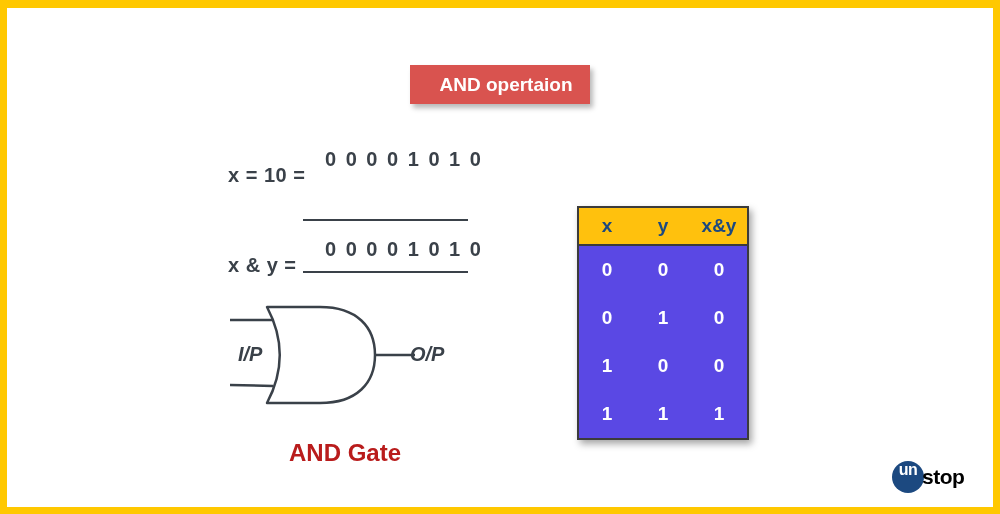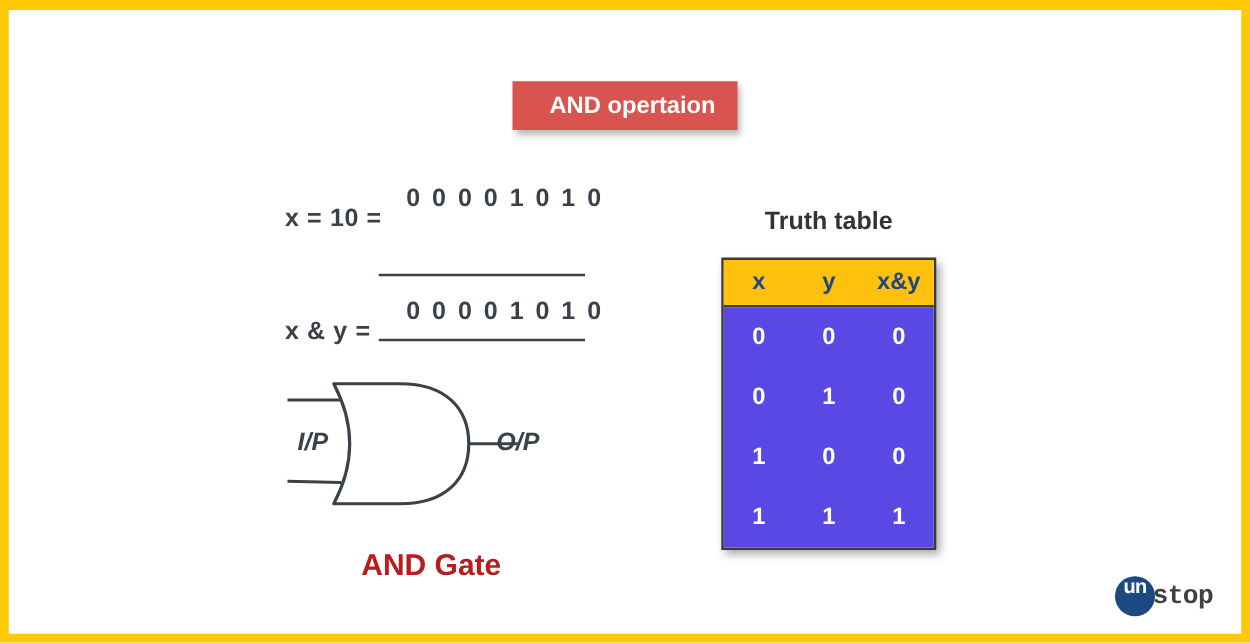--- a/index.html
+++ b/index.html
@@ -33,21 +33,21 @@
     position:absolute; left:303px; width:165px; height:2px; background:#3A4149;
   }
   #underline1 { top:219px; }
   #underline2 { top:271px; }
   
   .gate-svg { position:absolute; left:225px; top:295px; }
   .gate-io-label {
     position:absolute; color:#3A4149; font-size:20px; font-weight:700;font-style:italic;
   }
   #ip-label { left:238px; top:343px; }
-  #op-label { left:397px; top:343px; }
+  #op-label { left:410px; top:343px; }
   .gate-caption {
     position:absolute; left:280px; top:439px; width:130px; text-align:center;
     color:#b91c1c; font-size:24px; font-weight:700;
   }
   
   .tt-title {
     position:absolute; left:577px; top:166px; width:172px; text-align:center;
     color:#333333; font-size:20px; font-weight:700;
   }
   .tt {
@@ -68,21 +68,21 @@
   }
   .tt-row span { text-align:center; color:#ffffff; font-size:19px; font-weight:700; }
   
   .logo { position:absolute; left:892px; top:461px; display:flex; align-items:center; }
   .logo-circle {
     width:32px; height:32px; border-radius:50%; background:#1C4980;
     display:flex; align-items:flex-start; justify-content:center;
     color:#ffffff; font-size:16px; font-weight:700; letter-spacing:-0.5px;
   }
   .logo-rest {
-    color:#404040; font-size:21px; font-weight:700; margin-left:-2px; letter-spacing:-0.5px;font-family:Liberation Mono, monospace;
+    color:#000000; font-size:21px; font-weight:700; margin-left:-2px; letter-spacing:-0.5px;
   }
 </style>
 </head>
 <body>
 
 <div id="canvas">
   <div id="inner"></div>
 
   <div class="banner">
     <span>AND opertaion</span>
@@ -102,21 +102,20 @@
   <svg class="gate-svg" width="245" height="125" viewBox="0 0 245 125">
     <line x1="5" y1="25" x2="48" y2="25" stroke="#3A4149" stroke-width="2.5"></line>
     <line x1="5" y1="90" x2="48" y2="91" stroke="#3A4149" stroke-width="2.5"></line>
     <path d="M 42 12 L 95 12 C 132 12 150 32 150 60 C 150 88 132 108 95 108 L 42 108 C 59 76 59 44 42 12 Z" fill="#ffffff" stroke="#3A4149" stroke-width="2.5" stroke-linejoin="round"></path>
     <line x1="150" y1="60" x2="190" y2="60" stroke="#3A4149" stroke-width="2.5"></line>
   </svg>
   <span class="gate-io-label" id="ip-label">I/P</span>
   <span class="gate-io-label" id="op-label">O/P</span>
   <div class="gate-caption">AND Gate</div>
 
-  <div class="tt-title">Truth table</div>
   <div class="tt">
     <div class="tt-header">
       <span>x</span>
       <span>y</span>
       <span>x&amp;y</span>
     </div>
     <div class="tt-body">
       <div class="tt-row">
         <span>0</span>
         <span>0</span>

